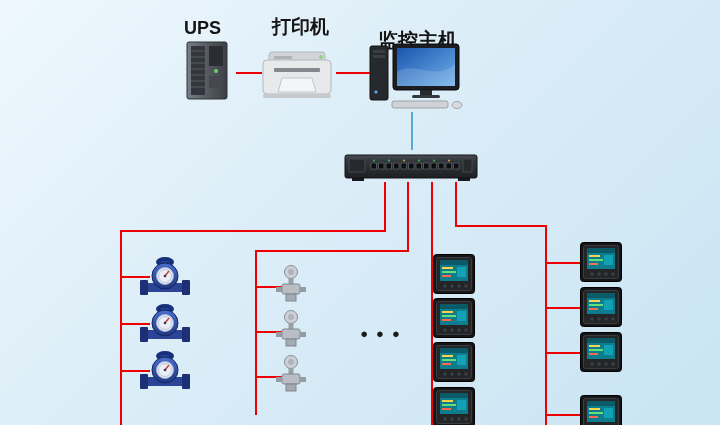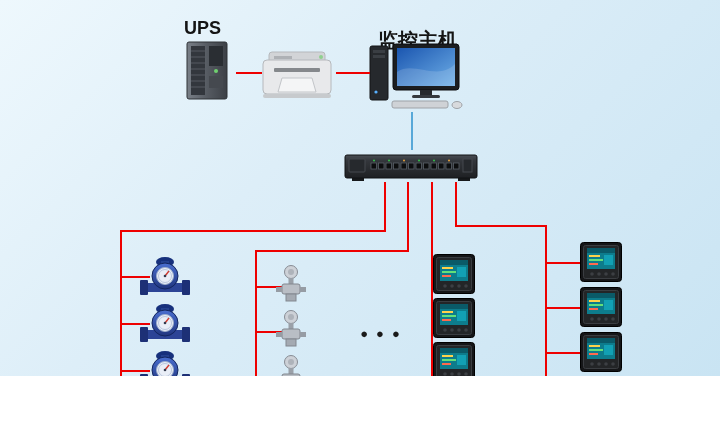--- a/index.html
+++ b/index.html
@@ -1,37 +1,38 @@
 <!DOCTYPE html>
 <html><head>
 <meta charset="utf-8">
 <style>
   html,body { margin:0; padding:0; }
   .stage {
-    position:relative; width:720px; height:376px; overflow:hidden;
+    position:relative; width:720px; height:425px; overflow:hidden;
     background: linear-gradient(135deg, #eef8fd 0%, #ddeef8 40%, #c9e4f3 100%);
     font-family:"Liberation Sans","DejaVu Sans",sans-serif;
   }
   .lbl { position:absolute; color:#141414; font-weight:700; white-space:nowrap; }
   .lbl-ups      { left:184px; top:18px;  font-size:18px; }
   .lbl-printer  { left:272px; top:14px;  font-size:19px; }
   .lbl-host     { left:378px; top:11px;  font-size:20px;margin-top:16px; }
   .lbl-room     { left:512px; top:56px;  font-size:19px; }
   .ln  { position:absolute; background:#ee0000; }
   .lnb { position:absolute; background:#58a8d8; }
   .dev { position:absolute; }
   .dots { position:absolute; left:346px; top:326px; width:76px; text-align:center;
           font-size:13px; letter-spacing:8px; color:#1a1a1a; font-weight:700; }
 </style>
 </head>
 <body>
 
 <div class="stage">
 
   <div class="lbl lbl-ups">UPS</div>
+  <div class="lbl lbl-printer">打印机</div>
   <div class="lbl lbl-host">监控主机</div>
 
   <div class="dev" style="left:180px; top:40px;">
     <svg width="54" height="62" viewBox="0 0 54 62">
       <defs>
         <linearGradient id="upsg" x1="0" y1="0" x2="1" y2="0">
           <stop offset="0" stop-color="#7a8088"></stop>
             <stop offset="0.5" stop-color="#565b62"></stop>
             <stop offset="1" stop-color="#3c4046"></stop>
         </linearGradient>

